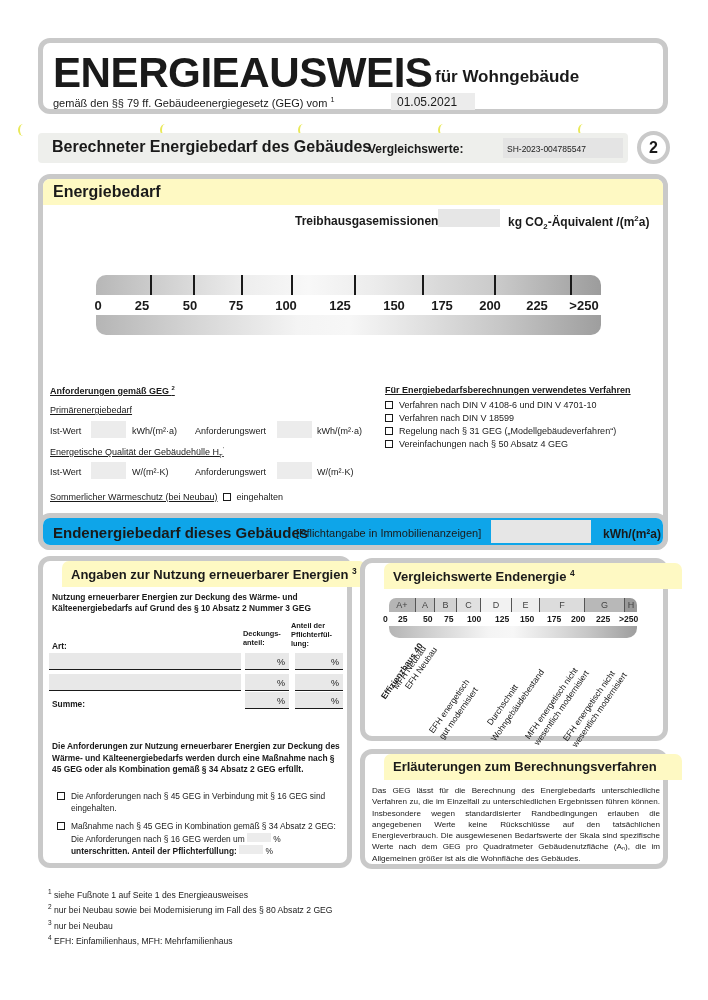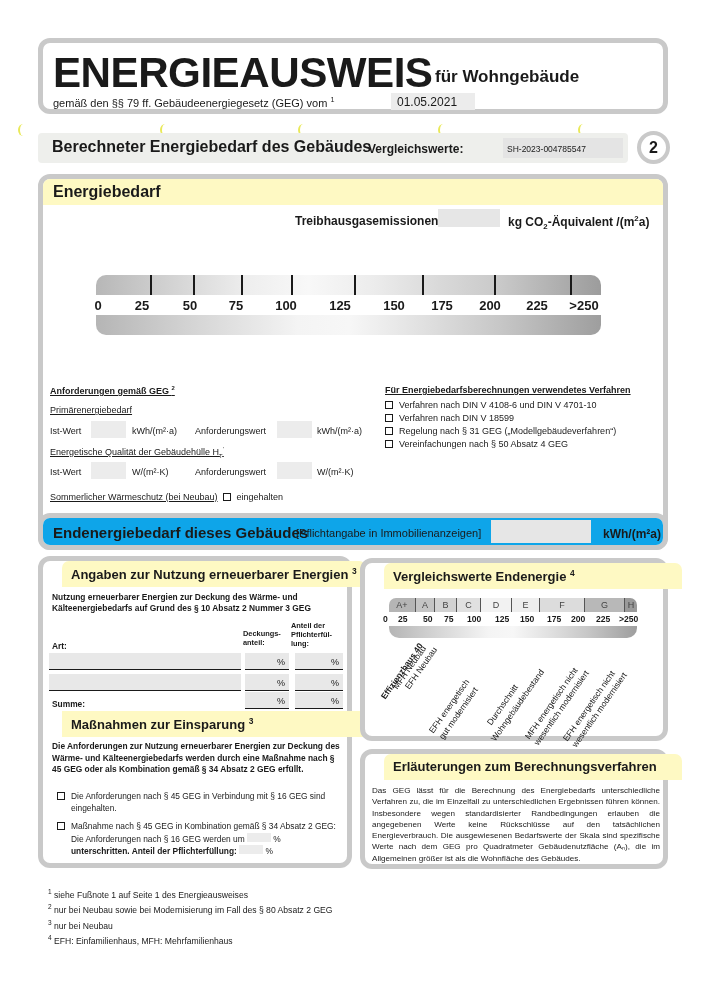--- a/index.html
+++ b/index.html
@@ -179,23 +179,20 @@
   <div class="tbl-field" style="left:6px;top:92px;width:192px;height:17px;"></div>
   <div class="tbl-field" style="left:202px;top:92px;width:44px;height:17px;">%</div>
   <div class="tbl-field" style="left:252px;top:92px;width:48px;height:17px;">%</div>
   <div class="tbl-field" style="left:6px;top:113px;width:192px;height:17px;"></div>
   <div class="tbl-field" style="left:202px;top:113px;width:44px;height:17px;">%</div>
   <div class="tbl-field" style="left:252px;top:113px;width:48px;height:17px;">%</div>
   <div class="small b" style="position:absolute;left:9px;top:138px;">Summe:</div>
   <div class="tbl-field" style="left:202px;top:131px;width:44px;height:17px;">%</div>
   <div class="tbl-field" style="left:252px;top:131px;width:48px;height:17px;">%</div>
 
-  <div class="panel-hdr hdrbar" style="top:150px;">
-    <div class="panel-title"><span>Maßnahmen zur Einsparung</span> <sup>3</sup></div>
-  </div>
   <div class="small b" style="position:absolute;left:9px;top:180px;width:290px;line-height:11.5px;">Die Anforderungen zur Nutzung erneuerbarer Energien zur Deckung des Wärme- und Kälteenergiebedarfs werden durch eine Maßnahme nach § 45 GEG oder als Kombination gemäß § 34 Absatz 2 GEG erfüllt.</div>
   <div class="small" style="position:absolute;left:14px;top:230px;width:285px;line-height:11.5px;padding-left:14px;text-indent:-14px;"><span class="cb"></span><span>Die Anforderungen nach § 45 GEG in Verbindung mit § 16 GEG sind eingehalten.</span></div>
   <div class="small" style="position:absolute;left:14px;top:260px;width:285px;line-height:11.5px;padding-left:14px;text-indent:-14px;"><span class="cb"></span><span>Maßnahme nach § 45 GEG in Kombination gemäß § 34 Absatz 2 GEG: Die Anforderungen nach § 16 GEG werden um</span> <span style="display:inline-block;width:24px;height:9px;background:#ececec;"></span> <span>%</span><br><span class="b">unterschritten. Anteil der Pflichterfüllung:</span> <span style="display:inline-block;width:24px;height:9px;background:#ececec;"></span> <span>%</span></div>
 </div>
 
 <div class="frame" id="vergleich-panel">
   <div class="panel-hdr hdrbar" style="top:0;width:298px;border-radius:7px 7px 0 0;">
     <div class="panel-title"><span>Vergleichswerte Endenergie</span> <sup>4</sup></div>
   </div>
   <div style="position:absolute;left:24px;top:35px;width:248px;height:14px;border-radius:7px 7px 0 0;overflow:hidden;">

